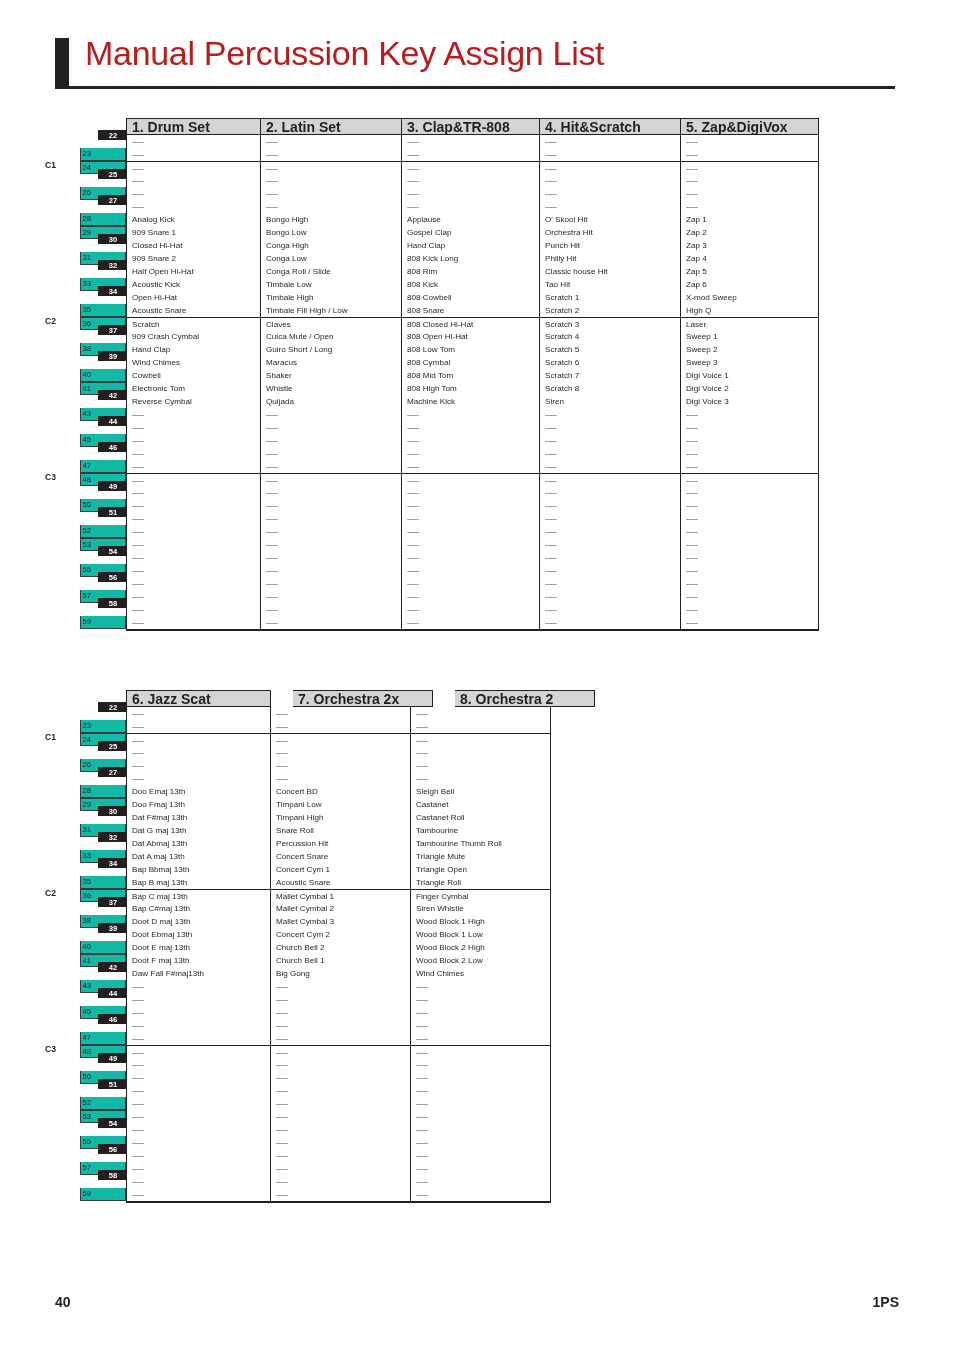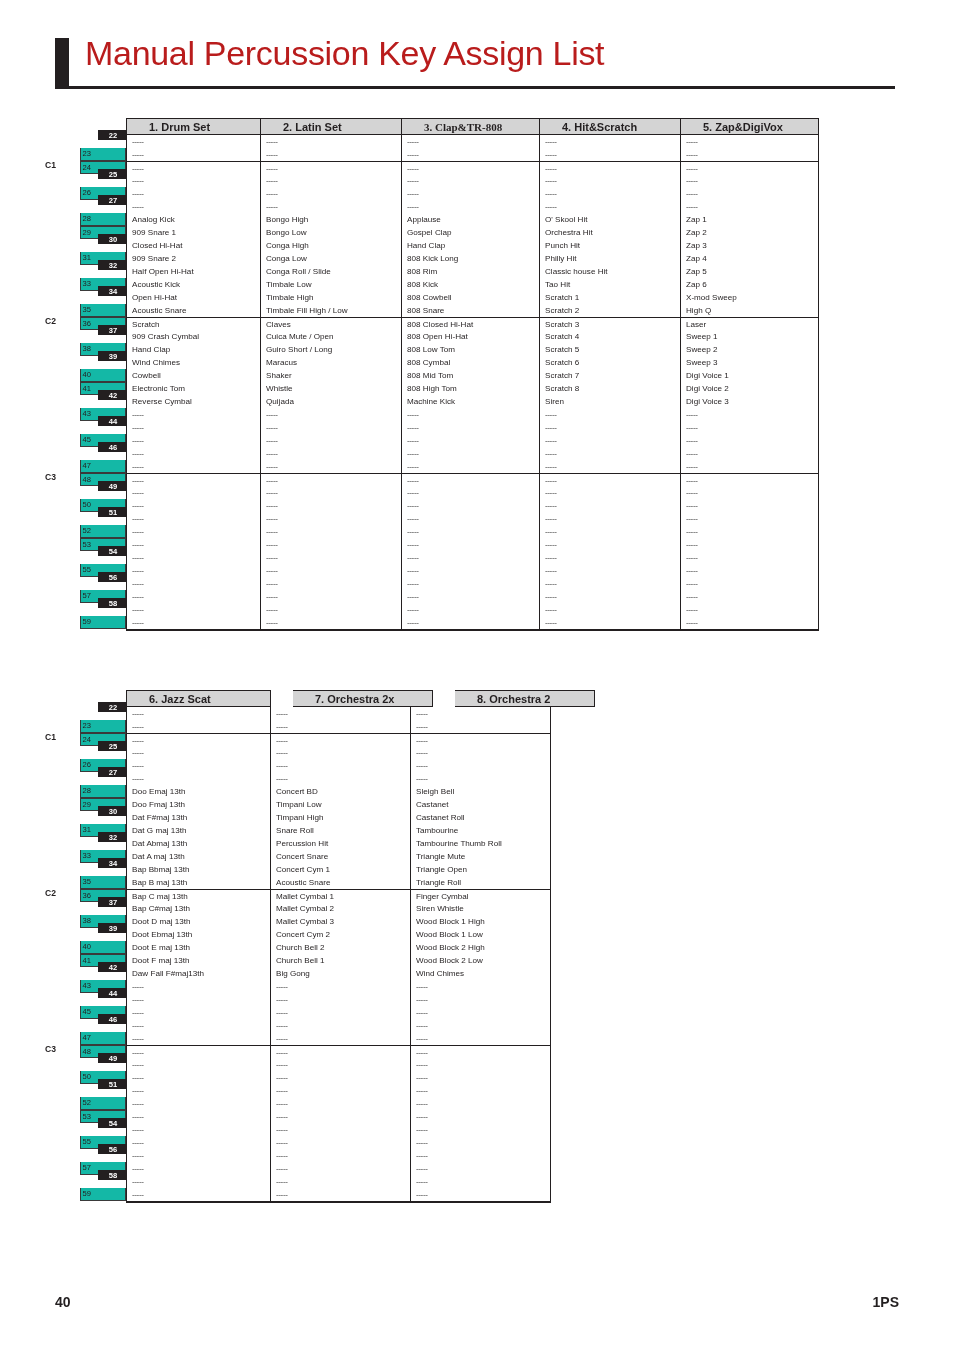--- a/index.html
+++ b/index.html
@@ -33,23 +33,23 @@
 
   
   .block { position: absolute; }
 
   .hdr-row { position: absolute; left: 0; top: 0; height: 17px; display: flex; }
   .hdr-cell {
     background: #d4d4d4;
     border-right: 1px solid #231f20;
     border-top: 1px solid #231f20;
     border-bottom: 1.6px solid #231f20;
-    font-size: 11px; font-weight: bold;
+    font-size: 14px; font-weight: bold;
     display: flex; align-items: center;
-    padding-left: 22px;
+    padding-left: 5px;
     color: #231f20;
   }
   .hdr-cell:first-child { border-left: 1px solid #231f20; }
 
   
   .keyboard { position: absolute; left: 0; top: 17px; width: 64px; }
   .kb-row { position: relative; height: 13px; }
   .white-key {
     position: absolute; left: 18px; top: 0; width: 46px; height: 13px;
     border: 0.8px solid #3a3a3a;
@@ -117,21 +117,21 @@
 <div class="title-wrap">
   <div class="title-bar"></div>
   <div class="title-text">Manual Percussion Key Assign List</div>
   <div class="title-rule"></div>
 </div>
 
 <div class="block" id="block1" style="left:62px; top:118px;">
     <div class="hdr-row" style="left: 64px;">
       <div class="hdr-cell" style="width: 135px;">1. Drum Set</div>
       <div class="hdr-cell" style="width: 141px;">2. Latin Set</div>
-      <div class="hdr-cell" style="width: 138px; font-family: Liberation Serif, serif;">3. Clap&amp;TR-808</div>
+      <div class="hdr-cell" style="width: 138px;">3. Clap&amp;TR-808</div>
       <div class="hdr-cell" style="width: 141px;">4. Hit&amp;Scratch</div>
       <div class="hdr-cell" style="width: 138px;">5. Zap&amp;DigiVox</div>
     </div>
     <div class="keyboard">
       <div class="kb-row">
         <div class="black-key">
           <span class="bk-num">22</span>
         </div>
       </div>
       <div class="kb-row">

